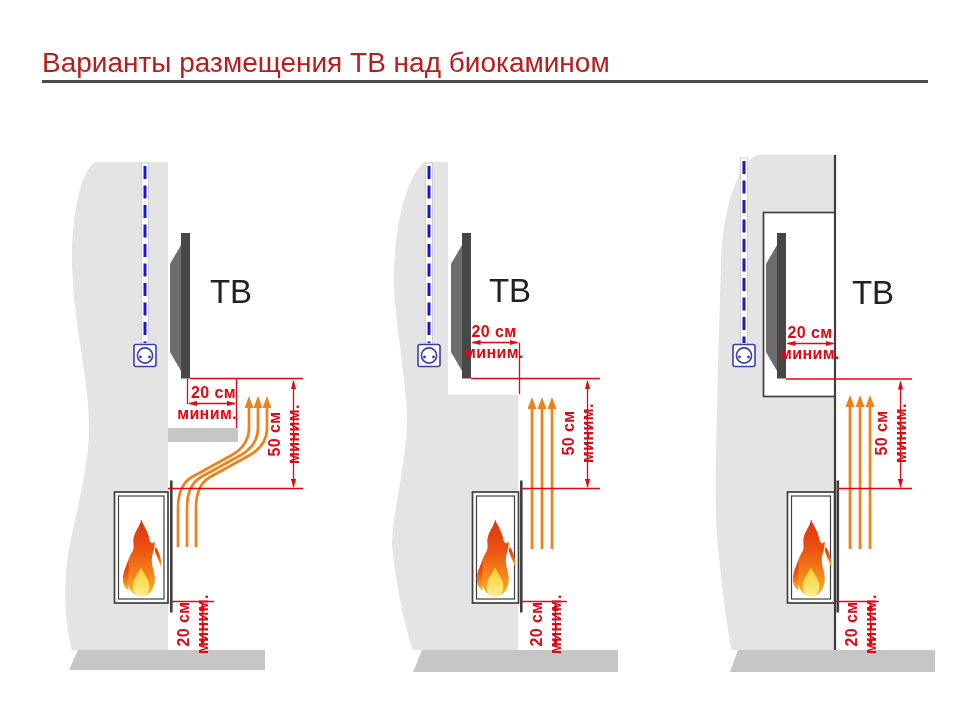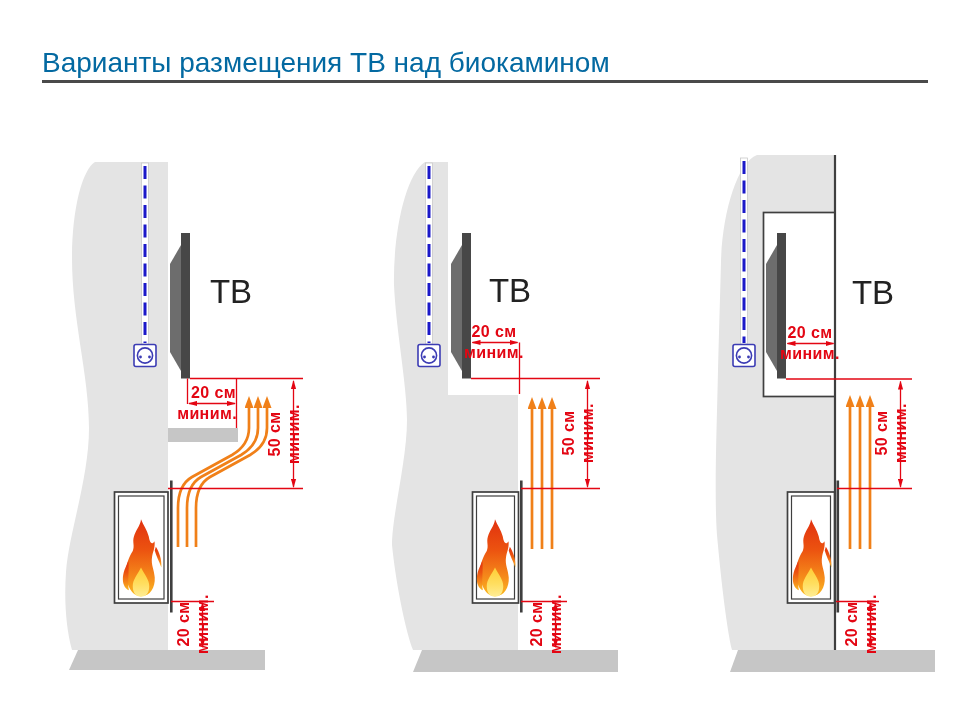--- a/index.html
+++ b/index.html
@@ -1,17 +1,17 @@
 <!DOCTYPE html>
 <html><head>
 <meta charset="utf-8">
 <style>
   html,body{margin:0;padding:0;background:#fff}
   .page{position:relative;width:970px;height:728px;background:#fff;overflow:hidden;font-family:"Liberation Sans",sans-serif}
-  .title{position:absolute;left:42px;top:48px;margin:0;font:400 28px/1.1 "Liberation Sans",sans-serif;color:#0369a1;white-space:nowrap}
+  .title{position:absolute;left:42px;top:48px;margin:0;font:400 28px/1.1 "Liberation Sans",sans-serif;color:#b91c1c;white-space:nowrap}
   .rule{position:absolute;left:42px;top:80px;width:886px;height:3px;background:#4a4a4a}
   svg.diagram{position:absolute;left:0;top:0}
   .dim{font:bold 16px "Liberation Sans",sans-serif;fill:#e30613;letter-spacing:0.4px}
   .tvl{font:400 33px "Liberation Sans",sans-serif;fill:#222}
   .red{stroke:#e30613;stroke-width:1.3;fill:none}
   .heat{stroke:#f08019;stroke-width:2.7;fill:none}
   .frame{fill:#fff;stroke:#3f3f3f;stroke-width:1.7}
   .frame2{fill:none;stroke:#3f3f3f;stroke-width:1.2}
   .wall{fill:#e4e4e4}
   .concrete{fill:#c6c6c6}

